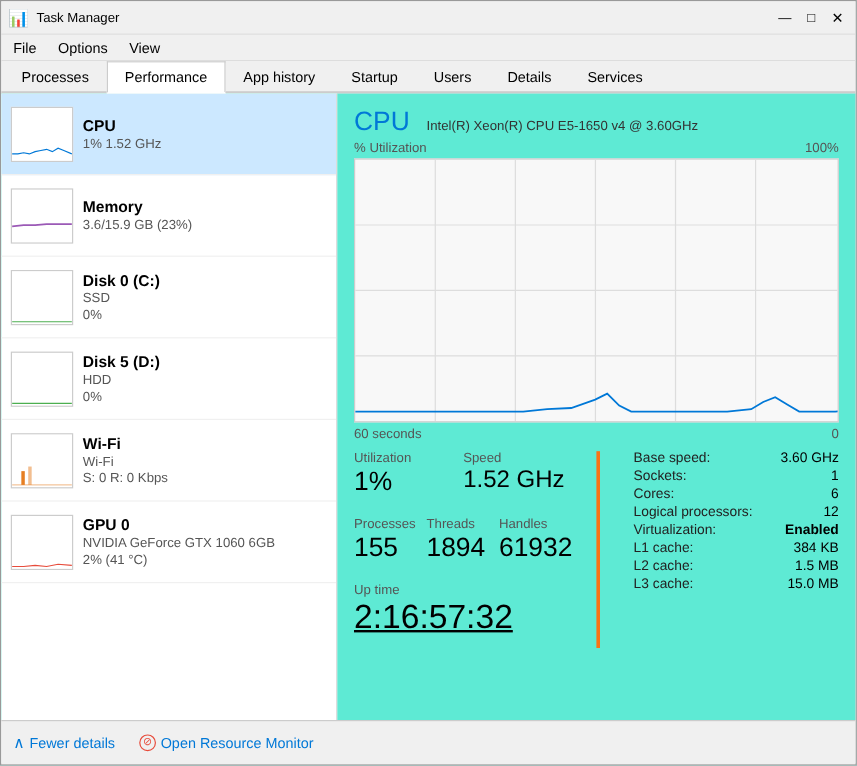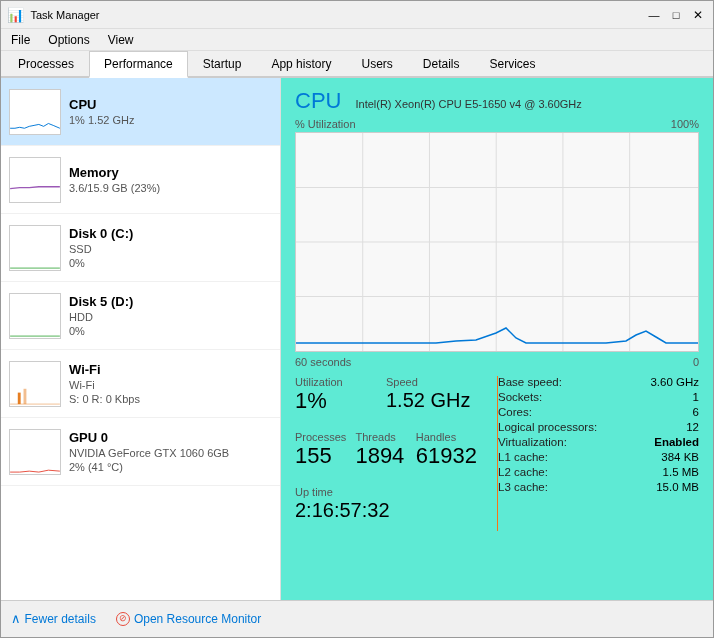--- a/index.html
+++ b/index.html
@@ -190,22 +190,22 @@
 
     .stats-grid {
       display: grid;
       grid-template-columns: 1fr 1fr;
       gap: 0;
     }
     .stats-left {
       padding-right: 20px;
     }
     .stats-right {
-      border-left: 1px solid #f97316;
-      padding-left: 0;
+      border-left: 3px solid #f97316;
+      padding-left: 28px;
     }
 
     .stat-group {
       margin-bottom: 10px;
     }
     .stat-label {
       font-size: 11px;
       color: #555;
       margin-bottom: 1px;
     }
@@ -274,22 +274,22 @@
 
 <div class="menu-bar">
   <span class="menu-item">File</span>
   <span class="menu-item">Options</span>
   <span class="menu-item">View</span>
 </div>
 
 <div class="tabs">
   <div class="tab">Processes</div>
   <div class="tab active">Performance</div>
+  <div class="tab">App history</div>
   <div class="tab">Startup</div>
-  <div class="tab">App history</div>
   <div class="tab">Users</div>
   <div class="tab">Details</div>
   <div class="tab">Services</div>
 </div>
 
 <div class="main-content">
 
   <div class="left-panel">
 
     <div class="resource-item selected">
@@ -436,21 +436,21 @@
             <div class="stat-value">1894</div>
           </div>
           <div class="stat-group">
             <div class="stat-label">Handles</div>
             <div class="stat-value">61932</div>
           </div>
         </div>
 
         <div class="stat-group">
           <div class="stat-label">Up time</div>
-          <div class="stat-value" style="font-size:20px;">2:16:57:32</div>
+          <div class="stat-value" style="font-size:28px;text-decoration:underline;">2:16:57:32</div>
         </div>
       </div>
 
       <div class="stats-right">
         <div class="right-stat-item">
           <span>Base speed:</span>
           <span class="val">3.60 GHz</span>
         </div>
         <div class="right-stat-item">
           <span>Sockets:</span>

